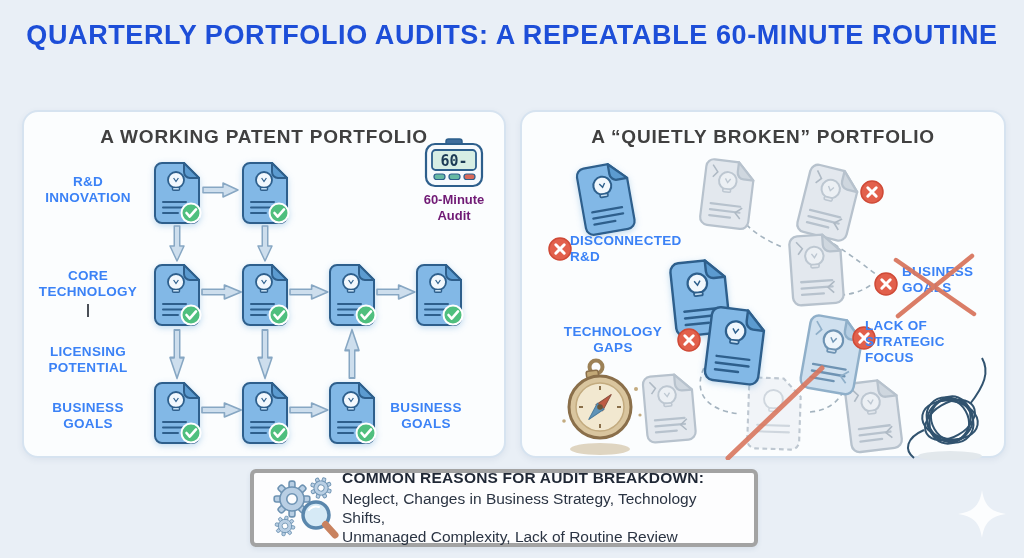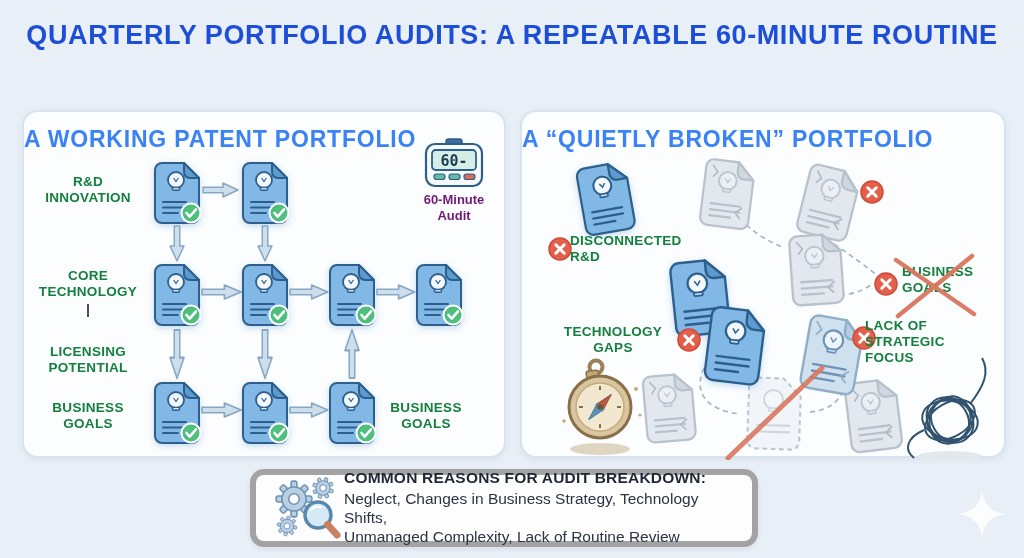--- a/index.html
+++ b/index.html
@@ -17,41 +17,41 @@
     margin-top:7px; font-size:18px; font-weight:600; color:#2c4e6e; letter-spacing:.6px;
   }
   .panel {
     position:absolute; background:#fbfdfe;
     border:2px solid #d6e3f0; border-radius:16px;
     box-shadow:0 2px 6px rgba(60,90,130,.08);
   }
   #panel-left  { left:22px;  top:110px; width:484px; height:348px; }
   #panel-right { left:520px; top:110px; width:486px; height:348px; }
   .panel-title {
-    position:absolute; top:14px; left:0; width:100%; 
-    font-size:23px; font-weight:800; color:#3b82f6; letter-spacing:.8px; z-index:2;
+    position:absolute; top:14px; left:0; width:100%; text-align:center;
+    font-size:19px; font-weight:800; color:#404040; letter-spacing:.8px; z-index:2;
   }
   svg.art { position:absolute; left:0; top:0; z-index:1; }
   svg.art-top { position:absolute; left:0; top:0; z-index:3; pointer-events:none; }
   .lbl {
     position:absolute; z-index:2;
-    font-size:13.5px; font-weight:800; color:#15803d;
+    font-size:13.5px; font-weight:800; color:#3b82f6;
     line-height:1.18; letter-spacing:.3px; white-space:pre-line;
   }
   .lbl.center { text-align:center; }
   .divider {
     position:absolute; width:2px; height:13px; background:#4a4f57; z-index:2;
   }
   .timer-label {
     position:absolute; z-index:2; text-align:center;
     font-size:13px; font-weight:800; color:#701a75; line-height:1.25; white-space:pre-line;
   }
   #footer-box {
     position:absolute; left:250px; top:469px; width:508px; height:78px;
-    background:#fdfdfe; border:6px solid #a3a3a3; border-radius:14px;
+    background:#fdfdfe; border:4px solid #a3a3a3; border-radius:6px;
     box-shadow:0 2px 5px rgba(60,90,130,.10);
     display:flex; align-items:center; padding:6px 14px 6px 10px;
   }
   .footer-icon { flex:0 0 78px; height:66px; }
   .footer-text { flex:1; }
   .footer-heading { font-size:15.5px; font-weight:800; color:#1f2735; letter-spacing:.2px; }
   .footer-body { margin-top:3px; font-size:15.5px; color:#2b3443; line-height:1.22; white-space:pre-line; }
   #sparkle { position:absolute; left:958px; top:490px; width:48px; height:48px; z-index:0; }
 </style>
 </head>

